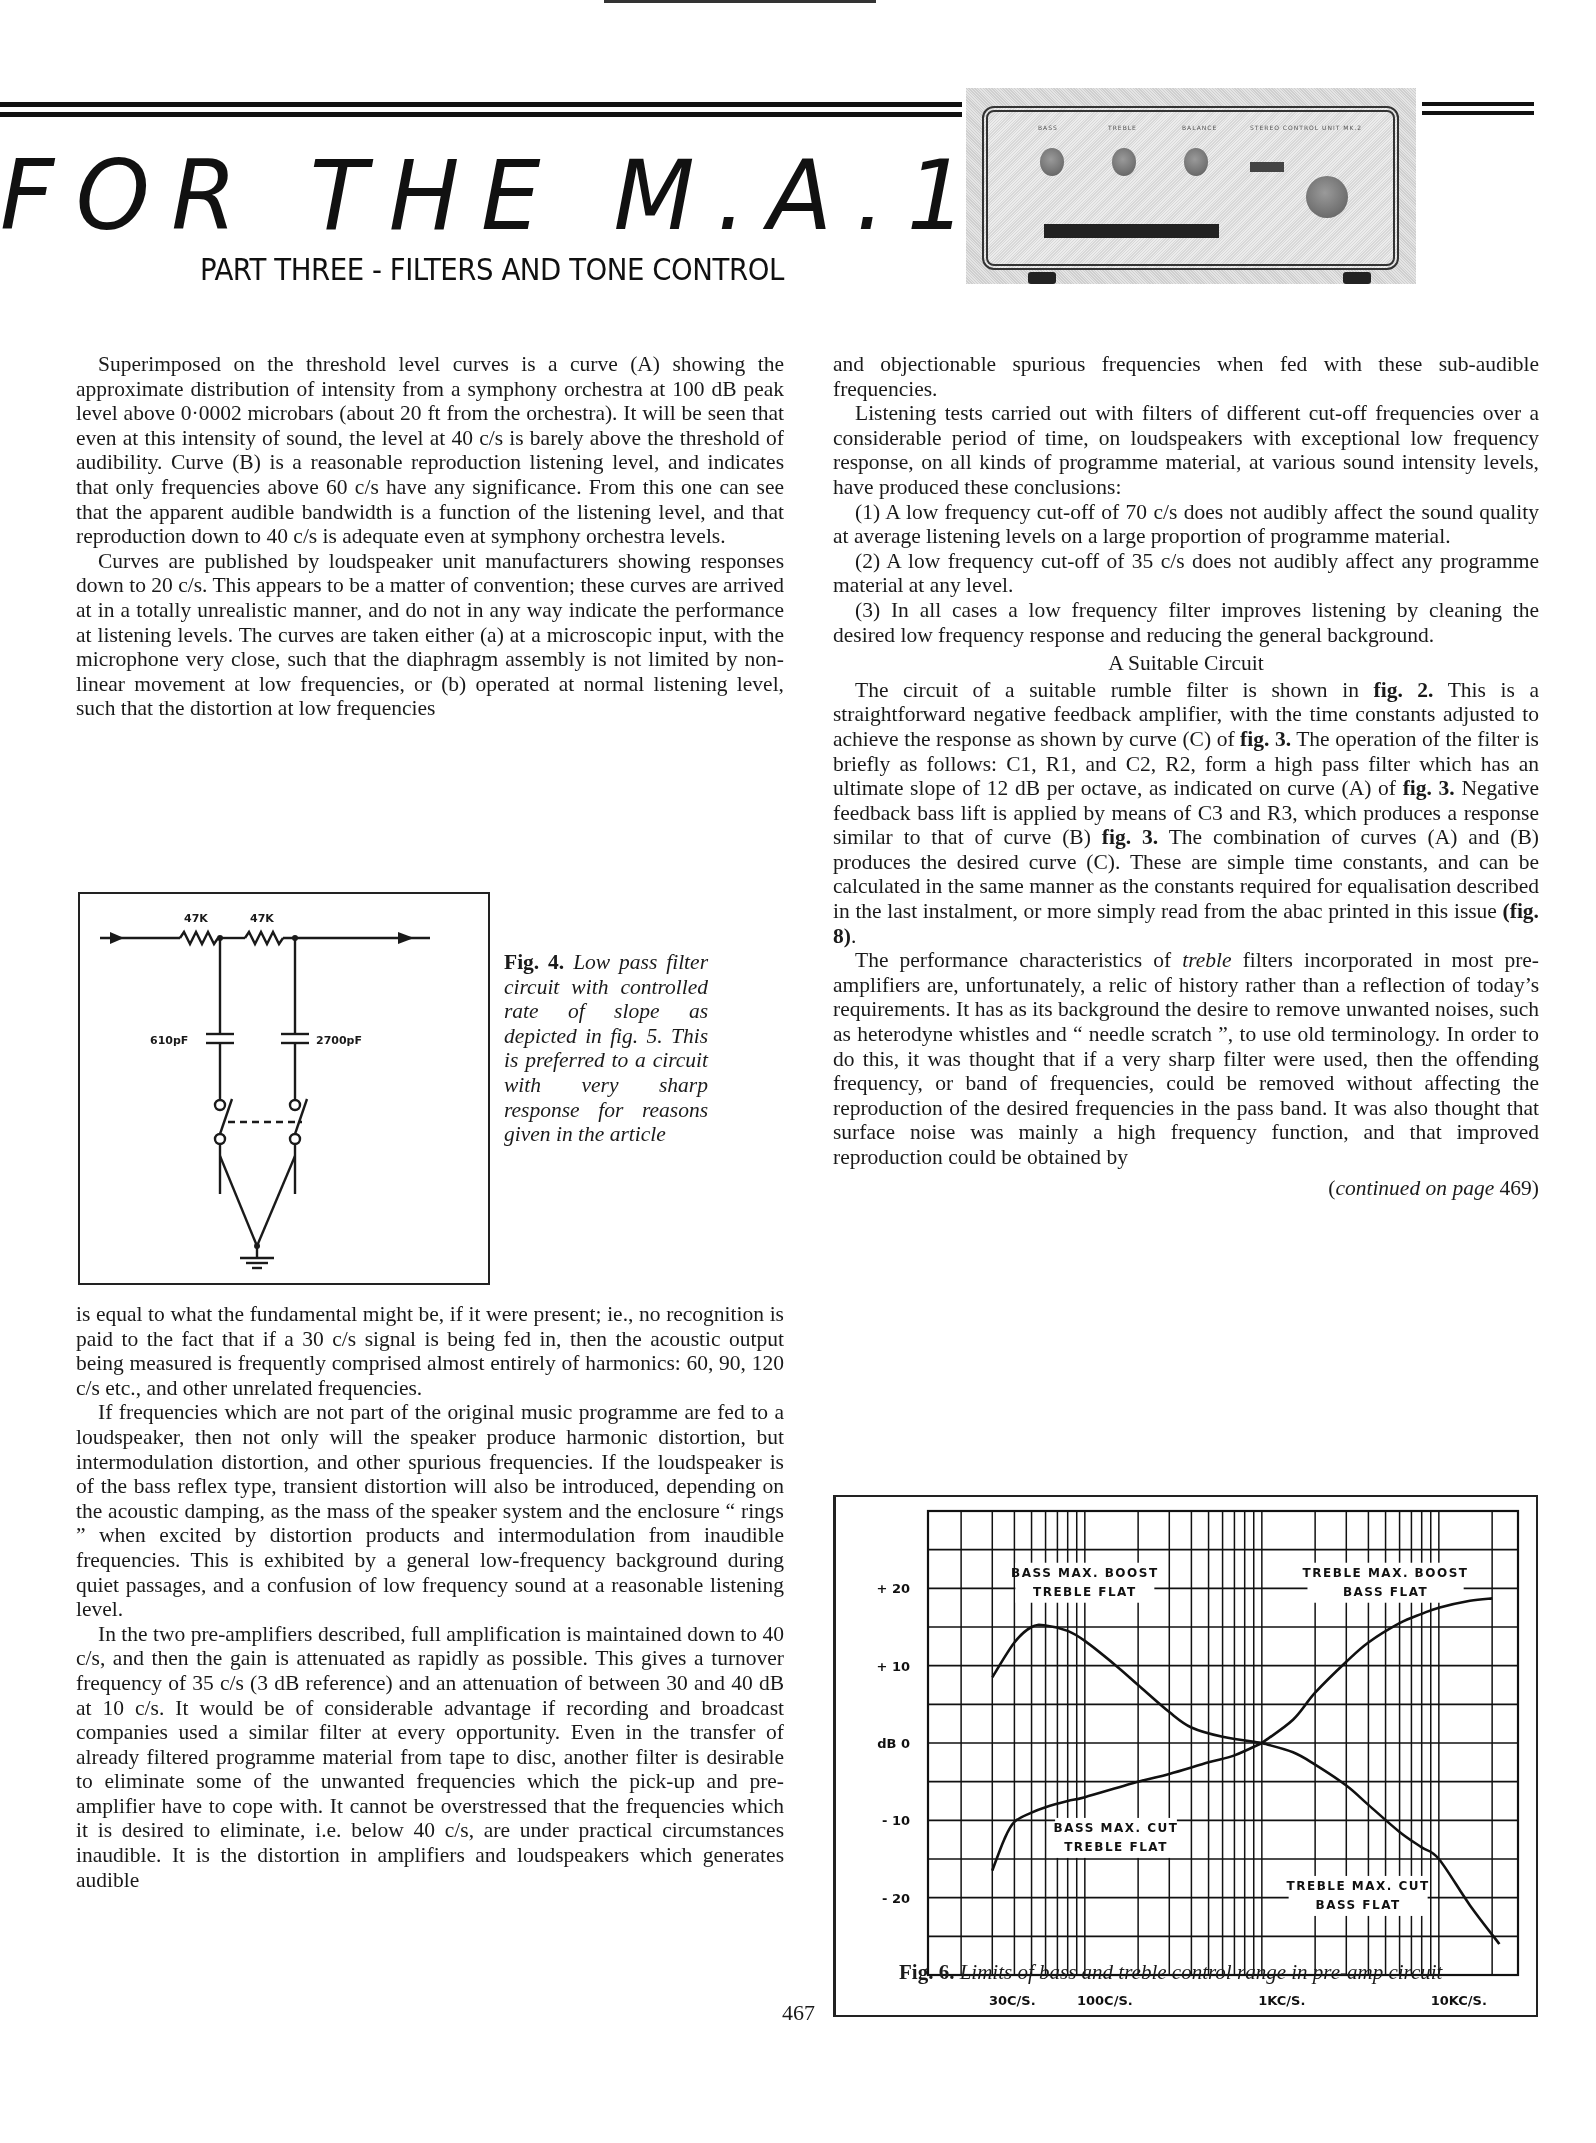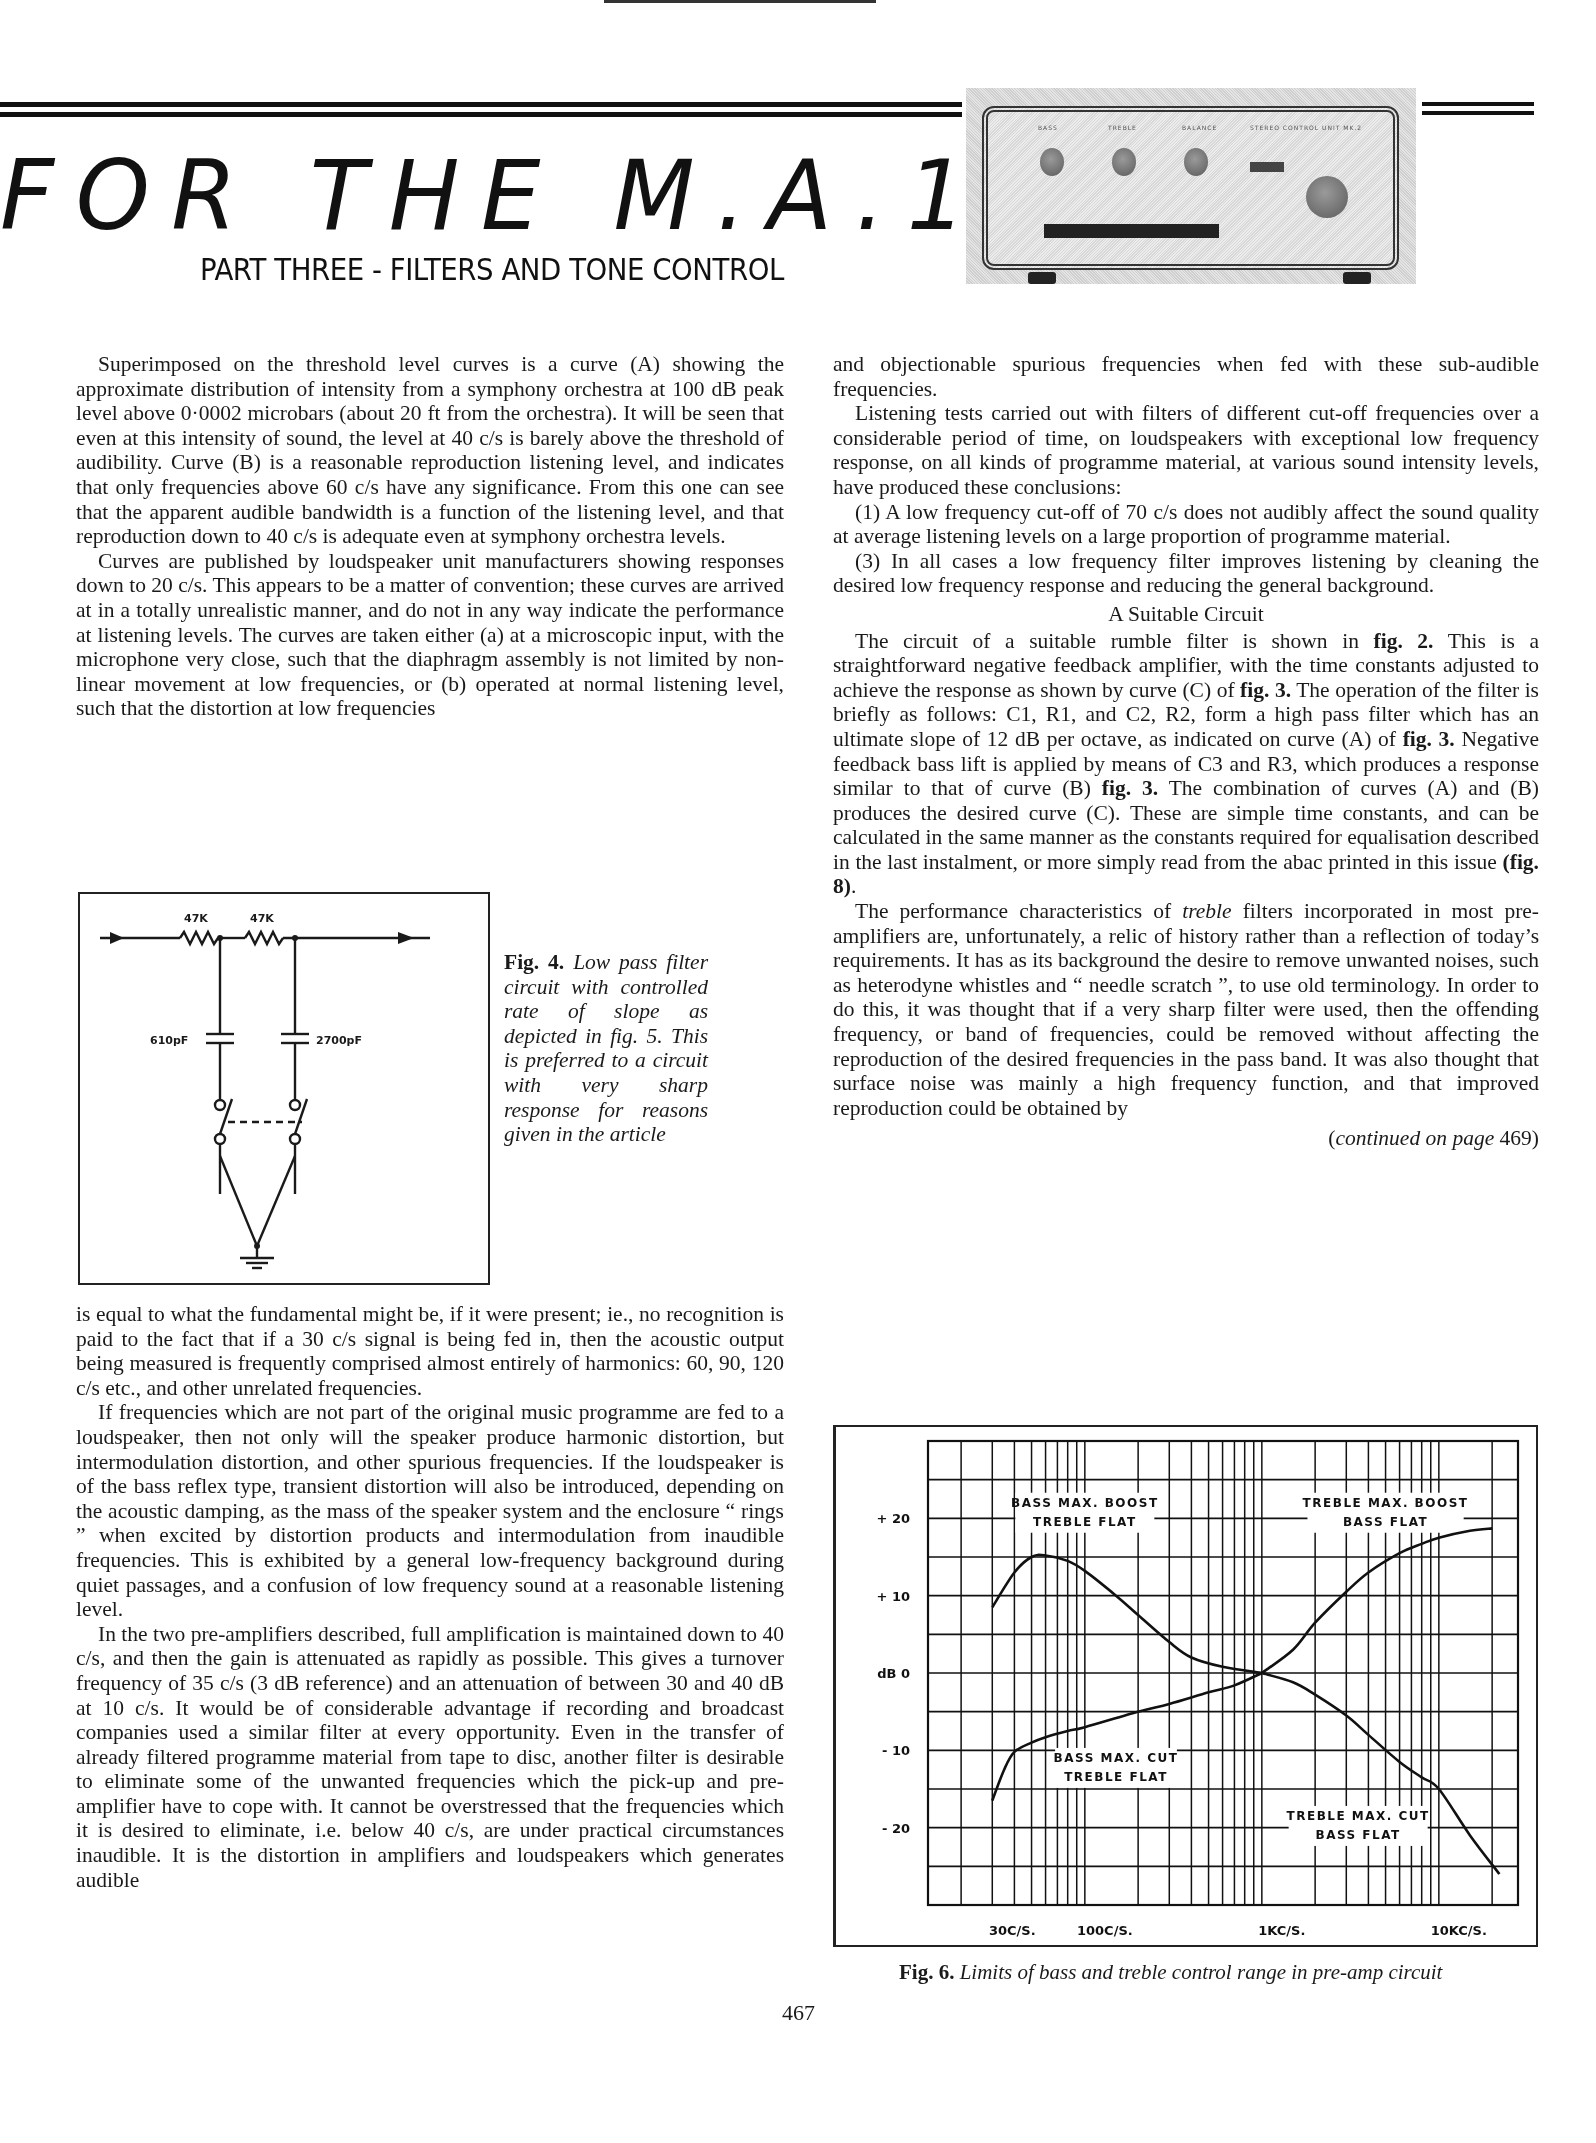--- a/index.html
+++ b/index.html
@@ -21,21 +21,21 @@
   .slot{position:absolute;left:56px;top:112px;width:175px;height:14px;background:#222;}
   .foot{position:absolute;top:184px;width:28px;height:12px;background:#222;border-radius:3px;}
   .pnl-txt{position:absolute;font-family:"DejaVu Sans",sans-serif;font-size:6px;color:#555;letter-spacing:1px;}
   .col{position:absolute;font-size:21.5px;line-height:24.6px;text-align:justify;}
   .col p{margin:0;text-indent:0;}
   .col p.ind{text-indent:22px;}
   .col h3{margin:0;text-align:center;font-size:21.5px;font-weight:400;}
   .right{text-align:right;}
   .fig4box{left:78px;top:892px;width:408px;height:389px;border:2px solid #222;}
   .fig4cap{left:504px;top:950px;width:204px;font-size:21.5px;line-height:24.6px;text-align:justify;font-style:italic;}
-  .fig6box{left:833px;top:1425px;width:700px;height:518px;border:2px solid #222;border-left-width:3px;}
+  .fig6box{left:833px;top:1495px;width:700px;height:518px;border:2px solid #222;border-left-width:3px;}
   .fig6cap{left:858px;top:1960px;width:680px;font-size:21px;white-space:nowrap;margin-left:41px;}
   .pageno{left:782px;top:2000px;font-size:22px;}
   svg text{font-family:"DejaVu Sans","Liberation Sans",sans-serif;}
   b,strong{font-weight:700;}
 </style>
 </head>
 <body>
 
 <div class="abs toprule"></div>
 
@@ -120,20 +120,21 @@
 <div class="col" style="left:76px;top:1302px;width:708px;">
   <p>is equal to what the fundamental might be, if it were present;  ie., no recognition is paid to the fact that if a 30 c/s signal is being fed in, then the acoustic output being measured is frequently comprised almost entirely of harmonics:  60, 90, 120 c/s etc., and other unrelated frequencies.</p>
   <p class="ind">If frequencies which are not part of the original music programme are fed to a loudspeaker, then not only will the speaker produce harmonic distortion, but intermodulation distortion, and other spurious frequencies.  If the loudspeaker is of the bass reflex type, transient distortion will also be introduced, depending on the acoustic damping, as the mass of the speaker system and the enclosure “ rings ” when excited by distortion products and intermodulation from inaudible frequencies.  This is exhibited by a general low-frequency background during quiet passages, and a confusion of low frequency sound at a reasonable listening level.</p>
   <p class="ind">In the two pre-amplifiers described, full amplification is maintained down to 40 c/s, and then the gain is attenuated as rapidly as possible.  This gives a turnover frequency of 35 c/s (3 dB reference) and an attenuation of between 30 and 40 dB at 10 c/s.  It would be of considerable advantage if recording and broadcast companies used a similar filter at every opportunity.  Even in the transfer of already filtered programme material from tape to disc, another filter is desirable to eliminate some of the unwanted frequencies which the pick-up and pre-amplifier have to cope with.  It cannot be overstressed that the frequencies which it is desired to eliminate, i.e. below 40 c/s, are under practical circumstances inaudible.  It is the distortion in amplifiers and loudspeakers which generates audible</p>
 </div>
 
 <div class="col" style="left:833px;top:352px;width:706px;">
   <p>and objectionable spurious frequencies when fed with these sub-audible frequencies.</p>
   <p class="ind">Listening tests carried out with filters of different cut-off frequencies over a considerable period of time, on loudspeakers with exceptional low frequency response, on all kinds of programme material, at various sound intensity levels, have produced these conclusions:</p>
   <p class="ind">(1) A low frequency cut-off of 70 c/s does not audibly affect the sound quality at average listening levels on a large proportion of programme material.</p>
+  <p class="ind">(2) A low frequency cut-off of 35 c/s does not audibly affect any programme material at any level.</p>
   <p class="ind">(3) In all cases a low frequency filter improves listening by cleaning the desired low frequency response and reducing the general background.</p>
   <h3 style="margin:4px 0 2px;">A Suitable Circuit</h3>
   <p class="ind"><span>The circuit of a suitable rumble filter is shown in </span><b>fig. 2.</b><span>  This is a straightforward negative feedback amplifier, with the time constants adjusted to achieve the response as shown by curve (C) of </span><b>fig. 3.</b><span>  The operation of the filter is briefly as follows:  C1, R1, and C2, R2, form a high pass filter which has an ultimate slope of 12 dB per octave, as indicated on curve (A) of </span><b>fig. 3.</b><span>  Negative feedback bass lift is applied by means of C3 and R3, which produces a response similar to that of curve (B) </span><b>fig. 3.</b><span>  The combination of curves (A) and (B) produces the desired curve (C). These are simple time constants, and can be calculated in the same manner as the constants required for equalisation described in the last instalment, or more simply read from the abac printed in this issue </span><b>(fig. 8)</b><span>.</span></p>
   <p class="ind"><span>The performance characteristics of </span><i>treble</i><span> filters incorporated in most pre-amplifiers are, unfortunately, a relic of history rather than a reflection of today’s requirements.  It has as its background the desire to remove unwanted noises, such as heterodyne whistles and “ needle scratch ”, to use old terminology.  In order to do this, it was thought that if a very sharp filter were used, then the offending frequency, or band of frequencies, could be removed without affecting the reproduction of the desired frequencies in the pass band. It was also thought that surface noise was mainly a high frequency function, and that improved reproduction could be obtained by</span></p>
   <p class="right" style="margin-top:6px;">(<i>continued on page</i> <span>469</span>)</p>
 </div>
 
 <div class="abs fig6box">
   <svg id="fig6svg" width="700" height="518" viewBox="0 0 700 518">
       <line x1="92" x2="682" y1="478" y2="478" stroke="#111" stroke-width="2.2"></line>

